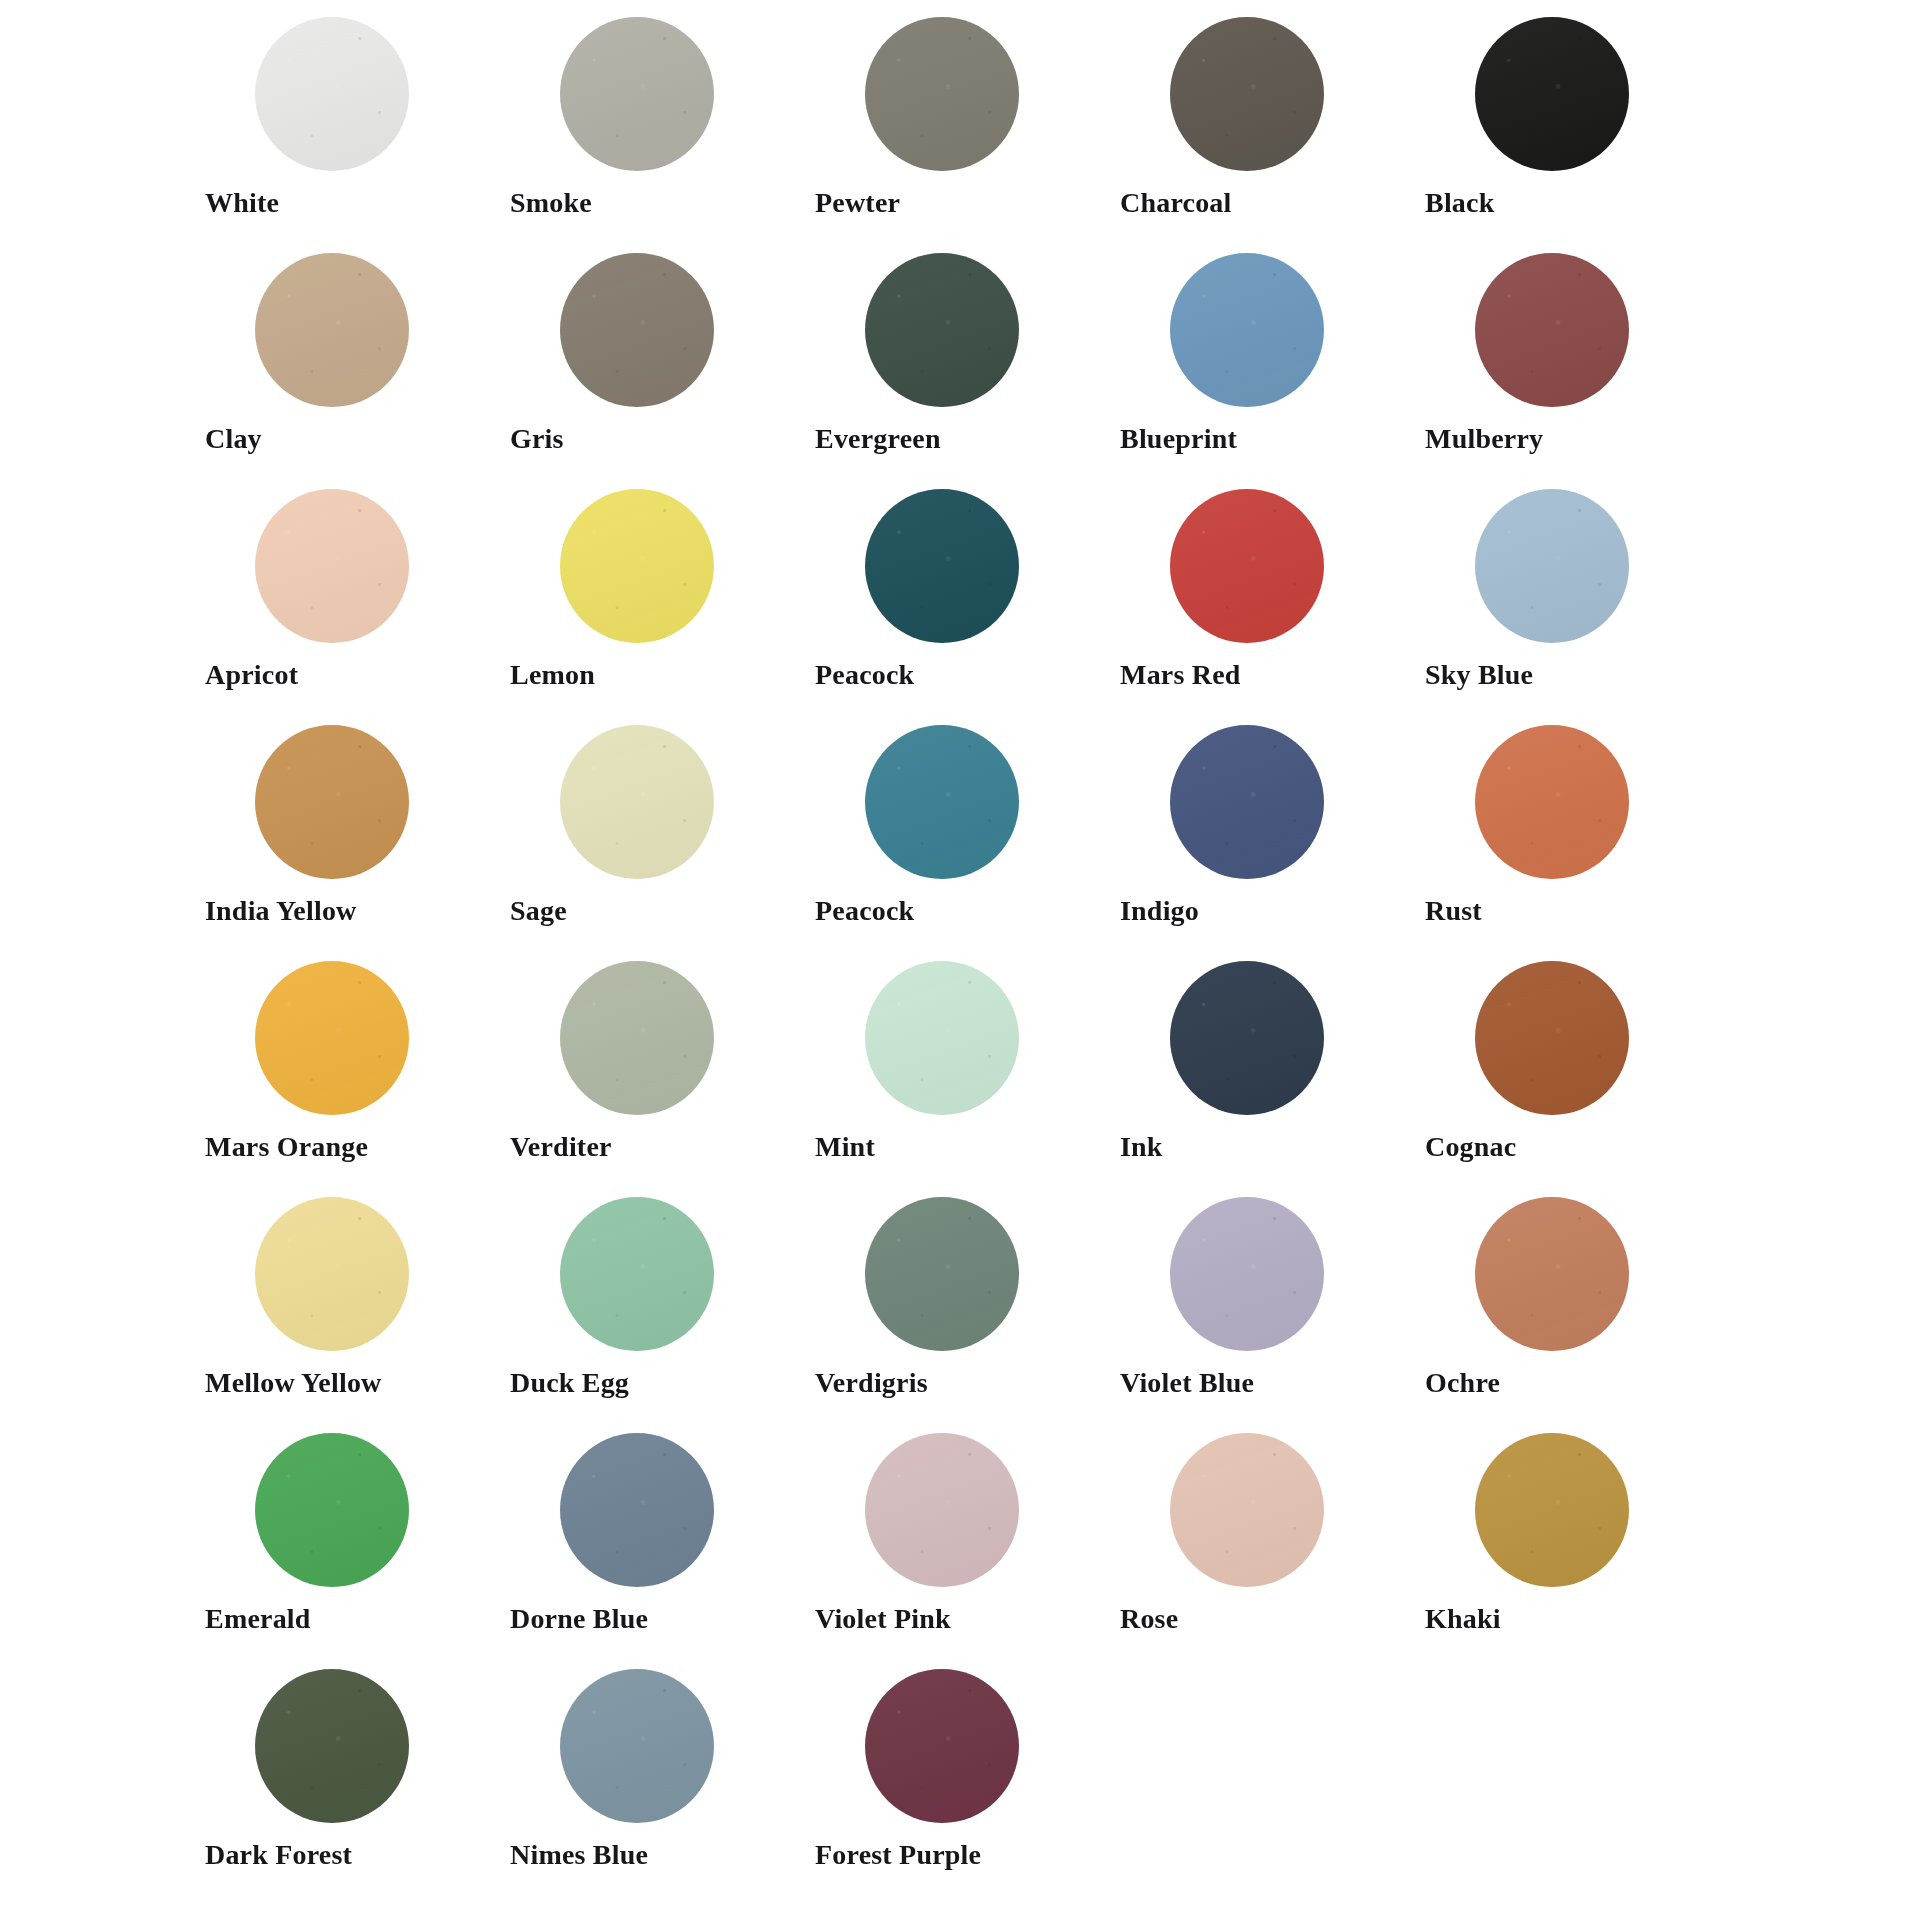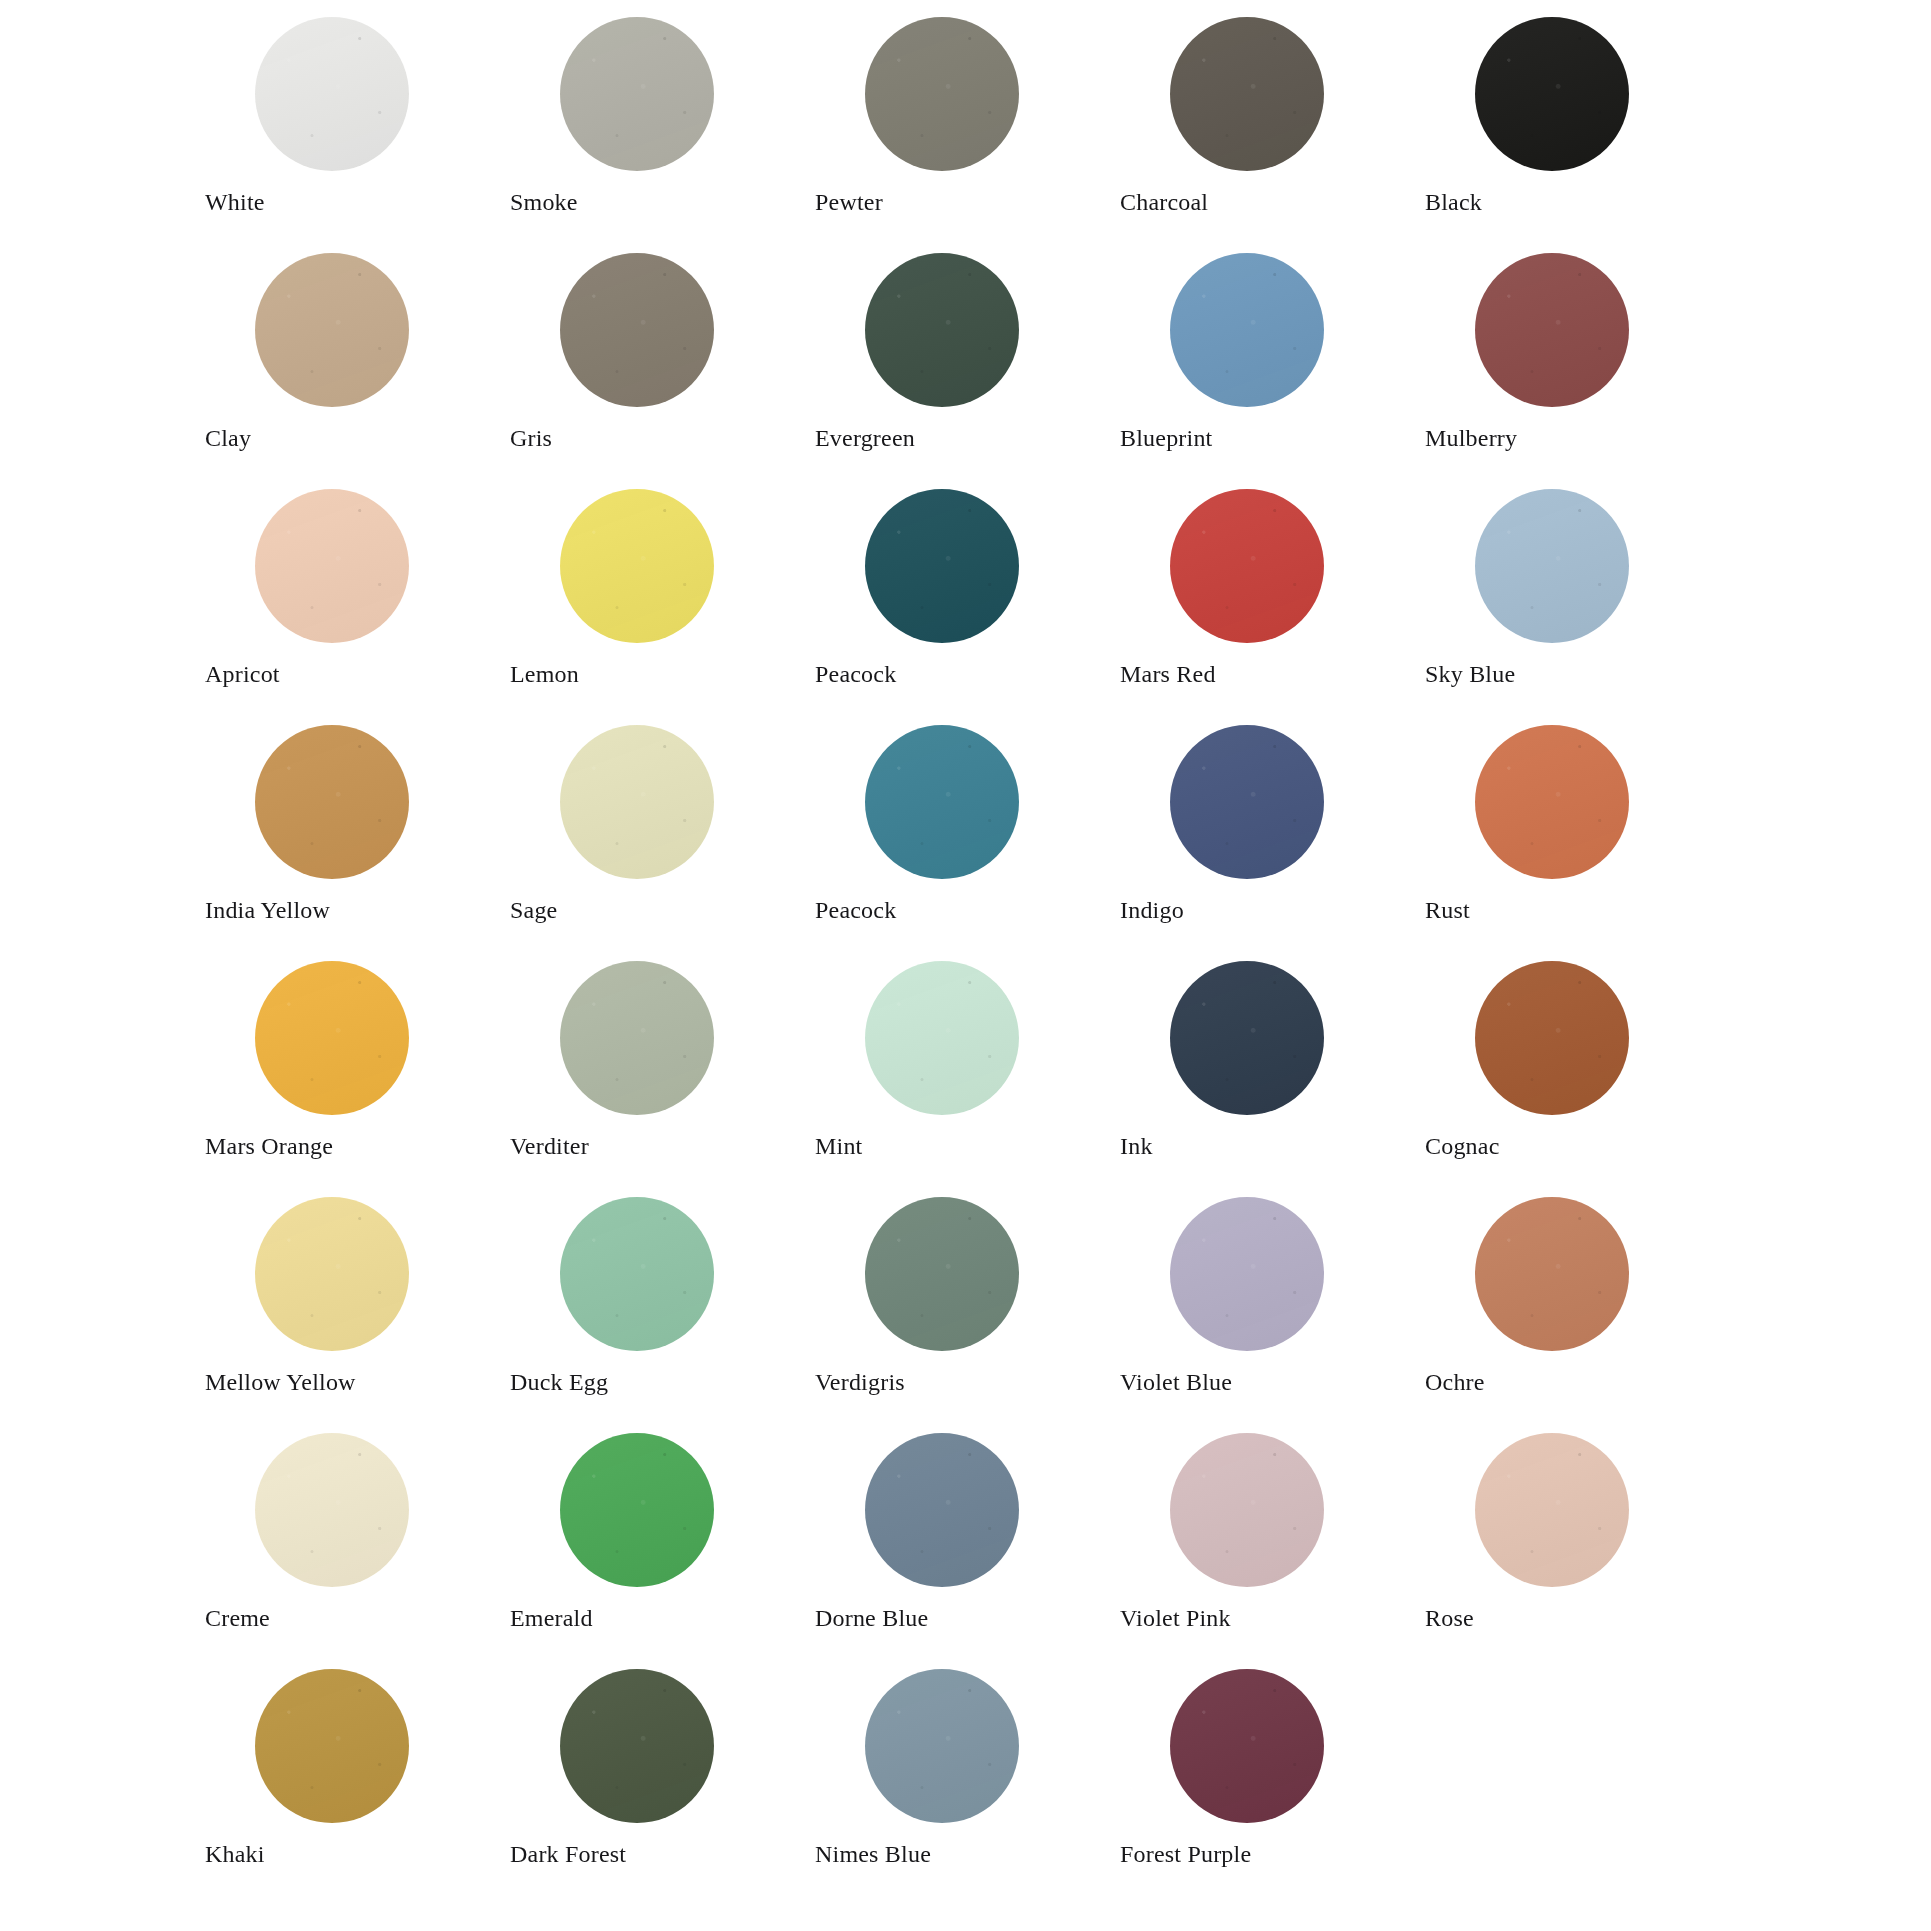--- a/index.html
+++ b/index.html
@@ -73,24 +73,24 @@
       linear-gradient(160deg, rgba(255,255,255,0.05), rgba(0,0,0,0.045));
     pointer-events: none;
     mix-blend-mode: normal;
   }
 
   .swatch-label {
     position: absolute;
     left: 0px;
     top: 166px;
     width: 305px;
-    font-size: 24px;
+    font-size: 28px;
     line-height: 39px;
     letter-spacing: 0.2px;
-    font-weight: 400;
+    font-weight: 700;
     color: #17171a;
     white-space: nowrap;
   }
 </style>
 </head>
 <body>
 
 <div class="palette-sheet">
   <div class="swatch-grid">
       <div class="swatch-cell">
@@ -268,26 +268,20 @@
         <div class="swatch-label">Violet Blue</div>
       </div>
       <div class="swatch-cell">
         <div class="swatch-dot-wrap">
           <div class="swatch-dot" style="background-color: rgb(195, 127, 94);"></div>
         </div>
         <div class="swatch-label">Ochre</div>
       </div>
       <div class="swatch-cell">
         <div class="swatch-dot-wrap">
-          <div class="swatch-dot" style="background-color: rgb(241, 233, 206);"></div>
-        </div>
-        <div class="swatch-label">Creme</div>
-      </div>
-      <div class="swatch-cell">
-        <div class="swatch-dot-wrap">
           <div class="swatch-dot" style="background-color: rgb(74, 168, 85);"></div>
         </div>
         <div class="swatch-label">Emerald</div>
       </div>
       <div class="swatch-cell">
         <div class="swatch-dot-wrap">
           <div class="swatch-dot" style="background-color: rgb(110, 131, 149);"></div>
         </div>
         <div class="swatch-label">Dorne Blue</div>
       </div>

